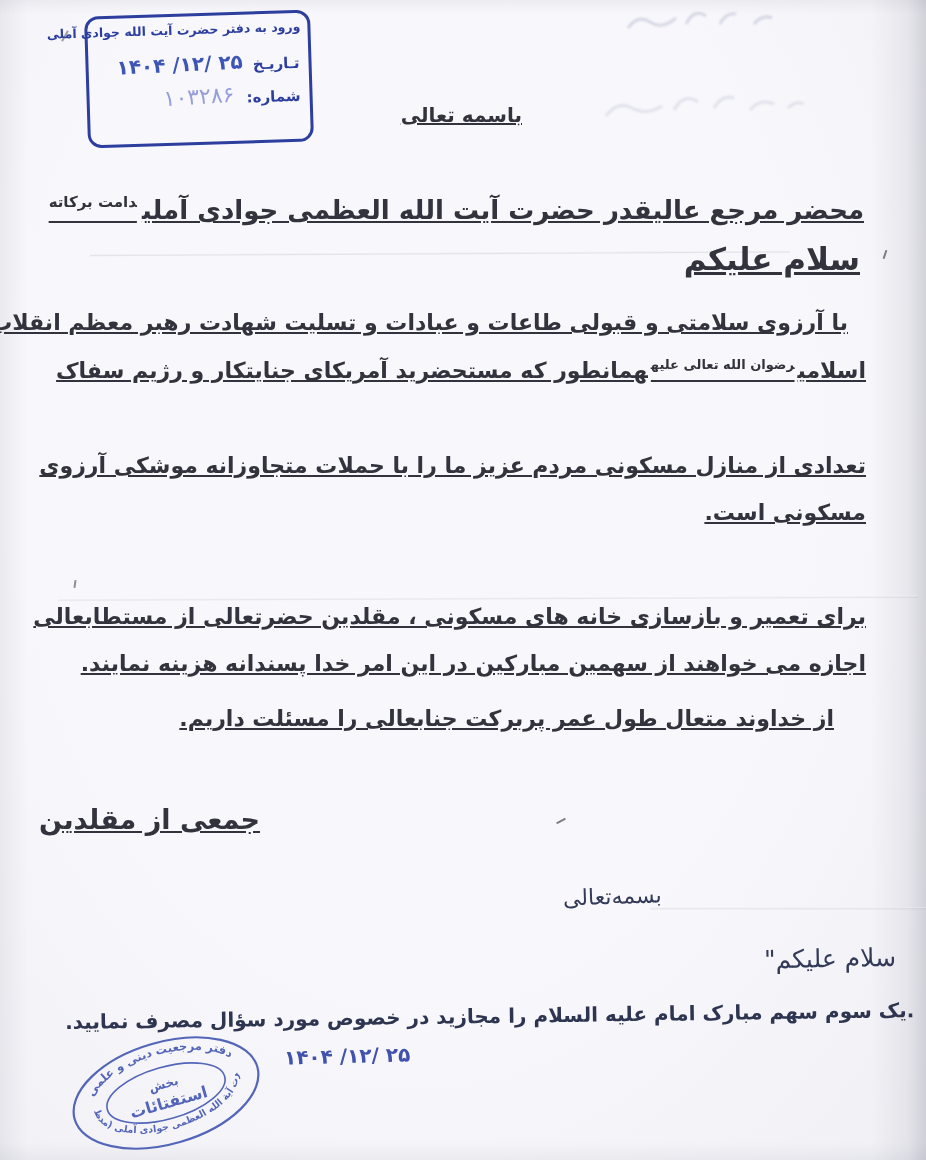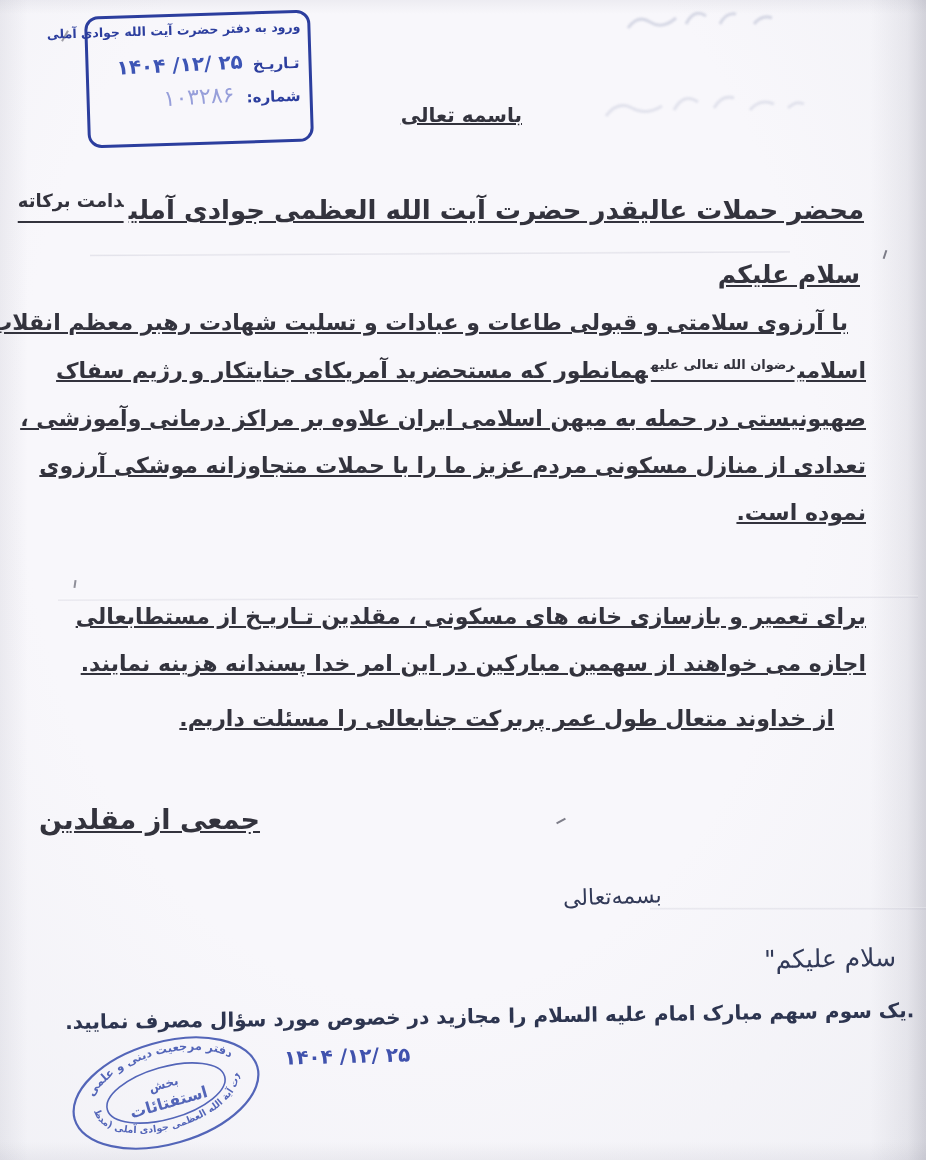--- a/index.html
+++ b/index.html
@@ -26,22 +26,22 @@
   .entry-stamp .l1{font-size:12.5px;font-weight:bold;text-align:center;white-space:nowrap;line-height:1.25;}
   .entry-stamp .row{display:flex;align-items:baseline;}
   .entry-stamp .row.date{margin-top:14px;padding-right:2px;}
   .entry-stamp .row.num{margin-top:8px;padding-right:2px;}
   .entry-stamp .lbl{font-size:15px;font-weight:bold;white-space:nowrap;}
   .entry-stamp .val-date{font-size:20px;font-weight:bold;color:#3d55b5;margin-right:10px;white-space:nowrap;transform:rotate(-1deg);}
   .entry-stamp .val-num{font-size:22px;color:#979fda;margin-right:12px;letter-spacing:5px;white-space:nowrap;transform:rotate(-2deg);}
 
   .besmele{top:103px;right:404px;font-size:20px;}
   .address{top:195px;right:62px;font-size:26px;}
-  .address .sup{font-size:18px;position:relative;top:-12px;margin-right:5px;font-weight:bold;}
-  .salam{top:260px;right:66px;font-size:25px;}
+  .address .sup{font-size:15px;position:relative;top:-12px;margin-right:5px;font-weight:bold;}
+  .salam{top:241px;right:66px;font-size:31px;}
 
   .bline{right:60px;font-size:22px;}
   .b-l1{top:310px;padding-right:18px;}
   .b-l2{top:358px;text-align:center;}
   .b-l2 .sup{font-size:13px;position:relative;top:-9px;margin:0 3px;font-weight:bold;}
   .b-l3{top:406px;}
   .b-l4{top:453px;}
   .b-l5{top:500px;}
   .b2-l1{top:556px;padding-right:34px;}
   .b2-l2{top:604px;}
@@ -99,34 +99,33 @@
     </div>
     <div class="row num">
       <span class="lbl">شماره:</span>
       <span class="val-num">۱۰۳۲۸۶</span>
     </div>
   </div>
 
   <div class="abs typed besmele">باسمه تعالی</div>
 
   <div class="abs typed address">
-    <span>محضر حملات عالیقدر حضرت آیت الله العظمی جوادی آملی</span><span class="sup">دامت برکاته</span>
+    <span>محضر مرجع عالیقدر حضرت آیت الله العظمی جوادی آملی</span><span class="sup">دامت برکاته</span>
   </div>
 
   <div class="abs typed salam">سلام علیکم</div>
 
   <div class="abs typed bline b-l1">با آرزوی سلامتی و قبولی طاعات و عبادات و تسلیت شهادت رهبر معظم انقلاب</div>
   <div class="abs typed bline b-l2">
     <span>اسلامی</span><span class="sup">رضوان الله تعالی علیه</span><span>همانطور که مستحضرید آمریکای جنایتکار و رژیم سفاک</span>
   </div>
-  <div class="abs typed bline b-l3">صهیونیستی در حمله به میهن اسلامی ایران علاوه بر مراکز درمانی وآموزشی ،</div>
   <div class="abs typed bline b-l4">تعدادی از منازل مسکونی مردم عزیز ما را با حملات متجاوزانه موشکی آرزوی</div>
-  <div class="abs typed bline b-l5">نموده است.</div>
+  <div class="abs typed bline b-l5">مسکونی است.</div>
 
-  <div class="abs typed bline b2-l2">برای تعمیر و بازسازی خانه های مسکونی ، مقلدین تـاریـخ از مستطابعالی</div>
+  <div class="abs typed bline b2-l2">برای تعمیر و بازسازی خانه های مسکونی ، مقلدین حضرتعالی از مستطابعالی</div>
   <div class="abs typed bline b2-l3">اجازه می خواهند از سهمین مبارکین در این امر خدا پسندانه هزینه نمایند.</div>
 
   <div class="abs typed closing">از خداوند متعال طول عمر پربرکت جنابعالی را مسئلت داریم.</div>
   <div class="abs typed signature">جمعی از مقلدین</div>
 
   <div class="abs hand resp-besmele">بسمه‌تعالی</div>
   <div class="abs hand resp-salam">سلام علیکم"</div>
   <div class="abs hand resp-ruling">.یک سوم سهم مبارک امام علیه السلام را مجازید در خصوص مورد سؤال مصرف نمایید.</div>
   <div class="abs resp-date">۲۵ /۱۲/ ۱۴۰۴</div>
 

